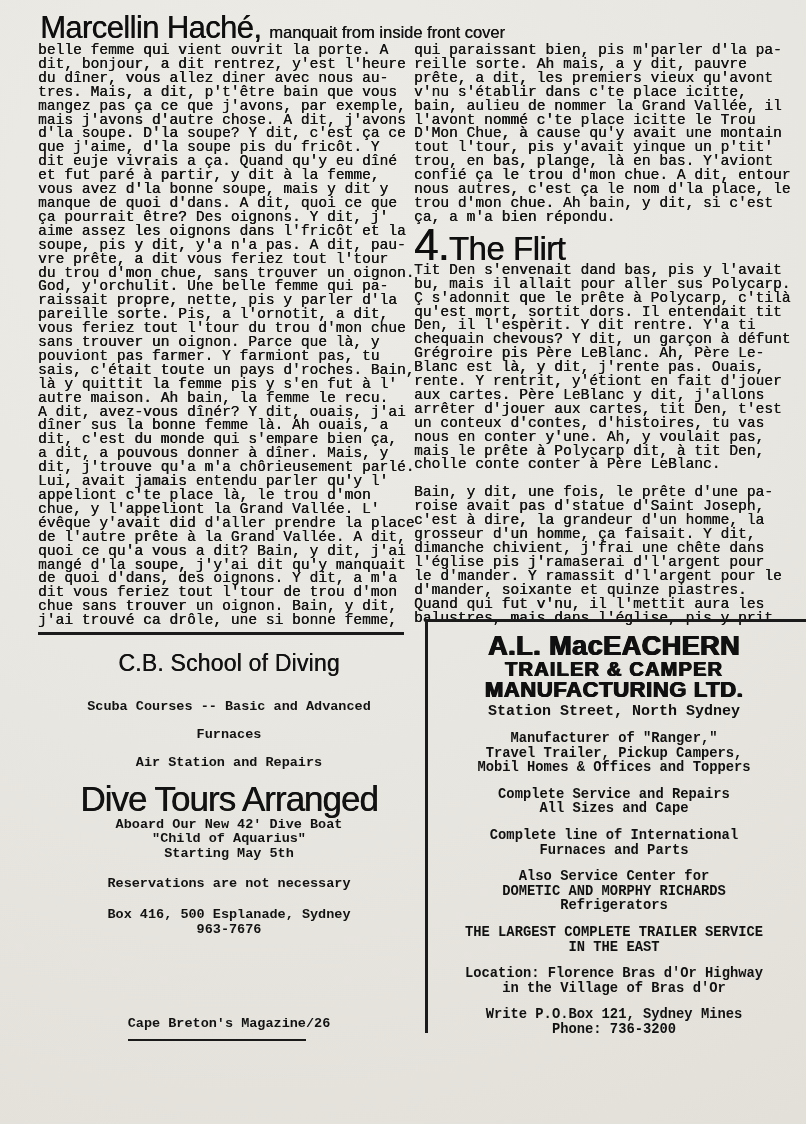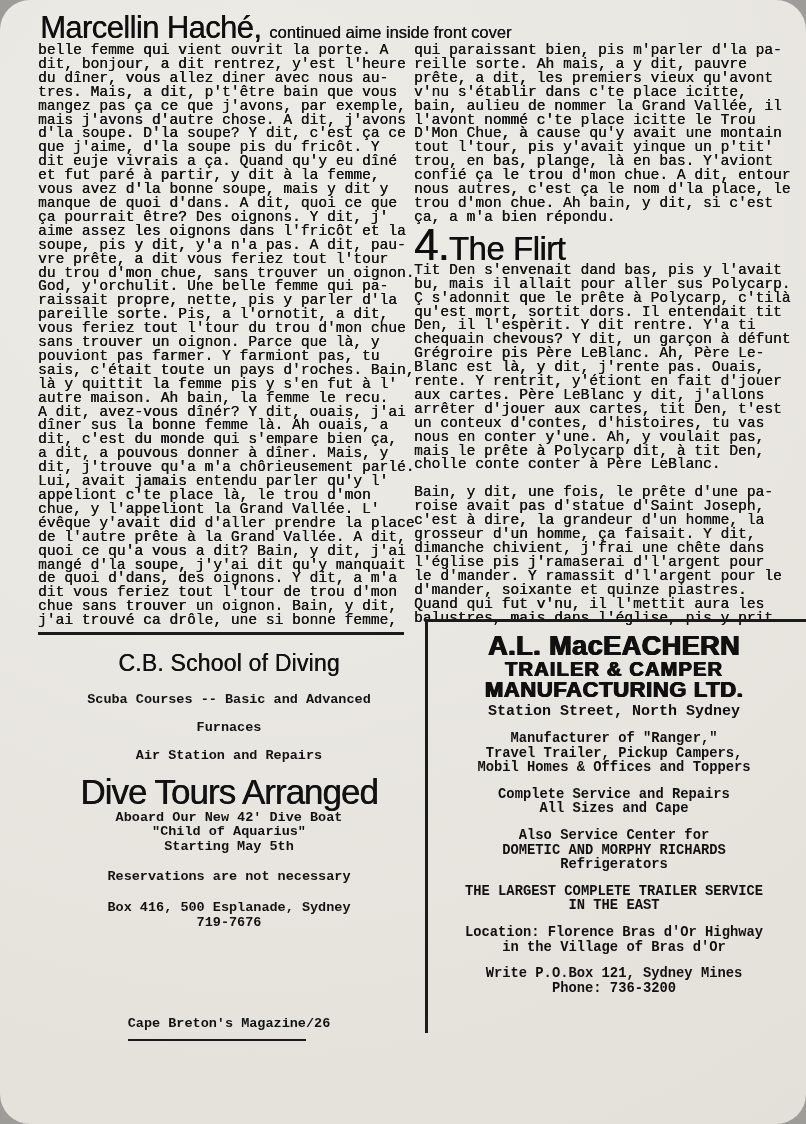--- a/index.html
+++ b/index.html
@@ -1,19 +1,19 @@
 <!DOCTYPE html>
 <html><head>
 <meta charset="utf-8">
 <style>
   html,body{margin:0;padding:0;background:#9e9c98;}
   .page{
     position:relative;width:806px;height:1124px;overflow:hidden;
     background:radial-gradient(130% 95% at 32% 18%, #edebe5 0%, #e9e7e1 45%, #e2e0d9 100%);
-    font-family:"Liberation Sans",sans-serif;color:#1a1a1a;border-radius:30px;
+    font-family:"Liberation Sans",sans-serif;color:#1a1a1a;
   }
   .mono{font-family:"Liberation Mono","DejaVu Sans Mono",monospace;}
   .body-text{
     font-size:14.6px;line-height:13.9px;white-space:pre;margin:0;
     color:#131313;text-shadow:0.3px 0 currentColor;
   }
   .article-header{position:absolute;top:10px;left:40px;display:flex;align-items:baseline;gap:8px;}
   .headline{font-size:31px;letter-spacing:-0.6px;color:#0f0f0f;text-shadow:0.4px 0 currentColor;}
   .continued{font-size:16.5px;color:#151515;text-shadow:0.3px 0 currentColor;}
   .col-left{position:absolute;left:38px;top:44px;width:374px;}
@@ -24,21 +24,21 @@
   .para-gap{margin-top:14px;}
   .rule{position:absolute;background:#1b1b1b;}
   .rule-top-right{left:428px;top:619px;width:378px;height:3px;}
   .rule-top-left{left:38px;top:632px;width:366px;height:3px;}
   .rule-vertical{left:425px;top:619px;width:3px;height:414px;}
   
   .ad-dive{position:absolute;left:36px;top:650px;width:386px;text-align:center;color:#121212;}
   .dive-school{font-size:23px;line-height:26px;letter-spacing:0.2px;text-shadow:0.4px 0 currentColor;}
   .dive-title{font-size:47px;line-height:50px;margin-top:5px;letter-spacing:-1.5px;text-shadow:0.5px 0 currentColor;}
   .ad-mono{font-family:"Liberation Mono","DejaVu Sans Mono",monospace;font-weight:700;font-size:13.5px;line-height:15px;}
-  .dive-s1{margin-top:16px;} .dive-s2,.dive-s3{margin-top:13px;}
+  .dive-s1{margin-top:23px;} .dive-s2,.dive-s3{margin-top:13px;}
   .dive-tours{font-size:35px;line-height:38px;margin-top:10px;letter-spacing:-1px;text-shadow:0.5px 0 currentColor;}
   .dive-boat{white-space:pre;line-height:14.3px;}
   .dive-res{margin-top:15px;}
   .dive-addr{margin-top:16px;}
   .page-footer{position:absolute;left:36px;top:1013px;width:386px;text-align:center;color:#121212;}
   .page-footer .ad-mono{display:inline;}
   .footer-underline{border-bottom:2px solid #1a1a1a;padding-bottom:8px;}
   
   .ad-trailer{position:absolute;left:430px;top:633px;width:368px;text-align:center;color:#101010;}
   .trailer-name1{font-weight:700;font-size:27px;line-height:26px;letter-spacing:0.5px;
@@ -50,21 +50,21 @@
   .trailer-addr{font-size:15px;line-height:16px;margin-top:3px;}
   .trailer-para{font-size:13.8px;line-height:14.6px;white-space:pre;margin-top:12px;}
 </style>
 </head>
 <body>
 
 <div class="page">
 
   <div class="article-header">
     <span class="headline">Marcellin Haché,</span>
-    <span class="continued">continued aime inside front cover</span>
+    <span class="continued">manquait from inside front cover</span>
   </div>
 
   <div class="col-left">
     <div class="mono body-text">belle femme qui vient ouvrit la porte. A
 dit, bonjour, a dit rentrez, y'est l'heure
 du dîner, vous allez diner avec nous au-
 tres. Mais, a dit, p't'être bain que vous
 mangez pas ça ce que j'avons, par exemple,
 mais j'avons d'autre chose. A dit, j'avons
 d'la soupe. D'la soupe? Y dit, c'est ça ce
@@ -158,33 +158,35 @@
     <div class="dive-school">C.B. School of Diving</div>
     <div class="ad-mono dive-s1">Scuba Courses -- Basic and Advanced</div>
     <div class="ad-mono dive-s2">Furnaces</div>
     <div class="ad-mono dive-s3">Air Station and Repairs</div>
     <div class="dive-tours">Dive Tours Arranged</div>
     <div class="ad-mono dive-boat">Aboard Our New 42' Dive Boat
 "Child of Aquarius"
 Starting May 5th</div>
     <div class="ad-mono dive-res">Reservations are not necessary</div>
     <div class="ad-mono dive-addr">Box 416, 500 Esplanade, Sydney</div>
-    <div class="ad-mono">719-7676</div>
+    <div class="ad-mono">963-7676</div>
   </div>
 
   <div class="ad-trailer">
     <div class="trailer-name1">A.L. MacEACHERN</div>
     <div class="trailer-name2">TRAILER &amp; CAMPER</div>
     <div class="trailer-name3">MANUFACTURING LTD.</div>
     <div class="ad-mono trailer-addr">Station Street, North Sydney</div>
     <div class="ad-mono trailer-para">Manufacturer of "Ranger,"
 Travel Trailer, Pickup Campers,
 Mobil Homes &amp; Offices and Toppers</div>
     <div class="ad-mono trailer-para">Complete Service and Repairs
 All Sizes and Cape</div>
+    <div class="ad-mono trailer-para">Complete line of International
+Furnaces and Parts</div>
     <div class="ad-mono trailer-para">Also Service Center for
 DOMETIC AND MORPHY RICHARDS
 Refrigerators</div>
     <div class="ad-mono trailer-para">THE LARGEST COMPLETE TRAILER SERVICE
 IN THE EAST</div>
     <div class="ad-mono trailer-para">Location: Florence Bras d'Or Highway
 in the Village of Bras d'Or</div>
     <div class="ad-mono trailer-para">Write P.O.Box 121, Sydney Mines
 Phone: 736-3200</div>
   </div>

